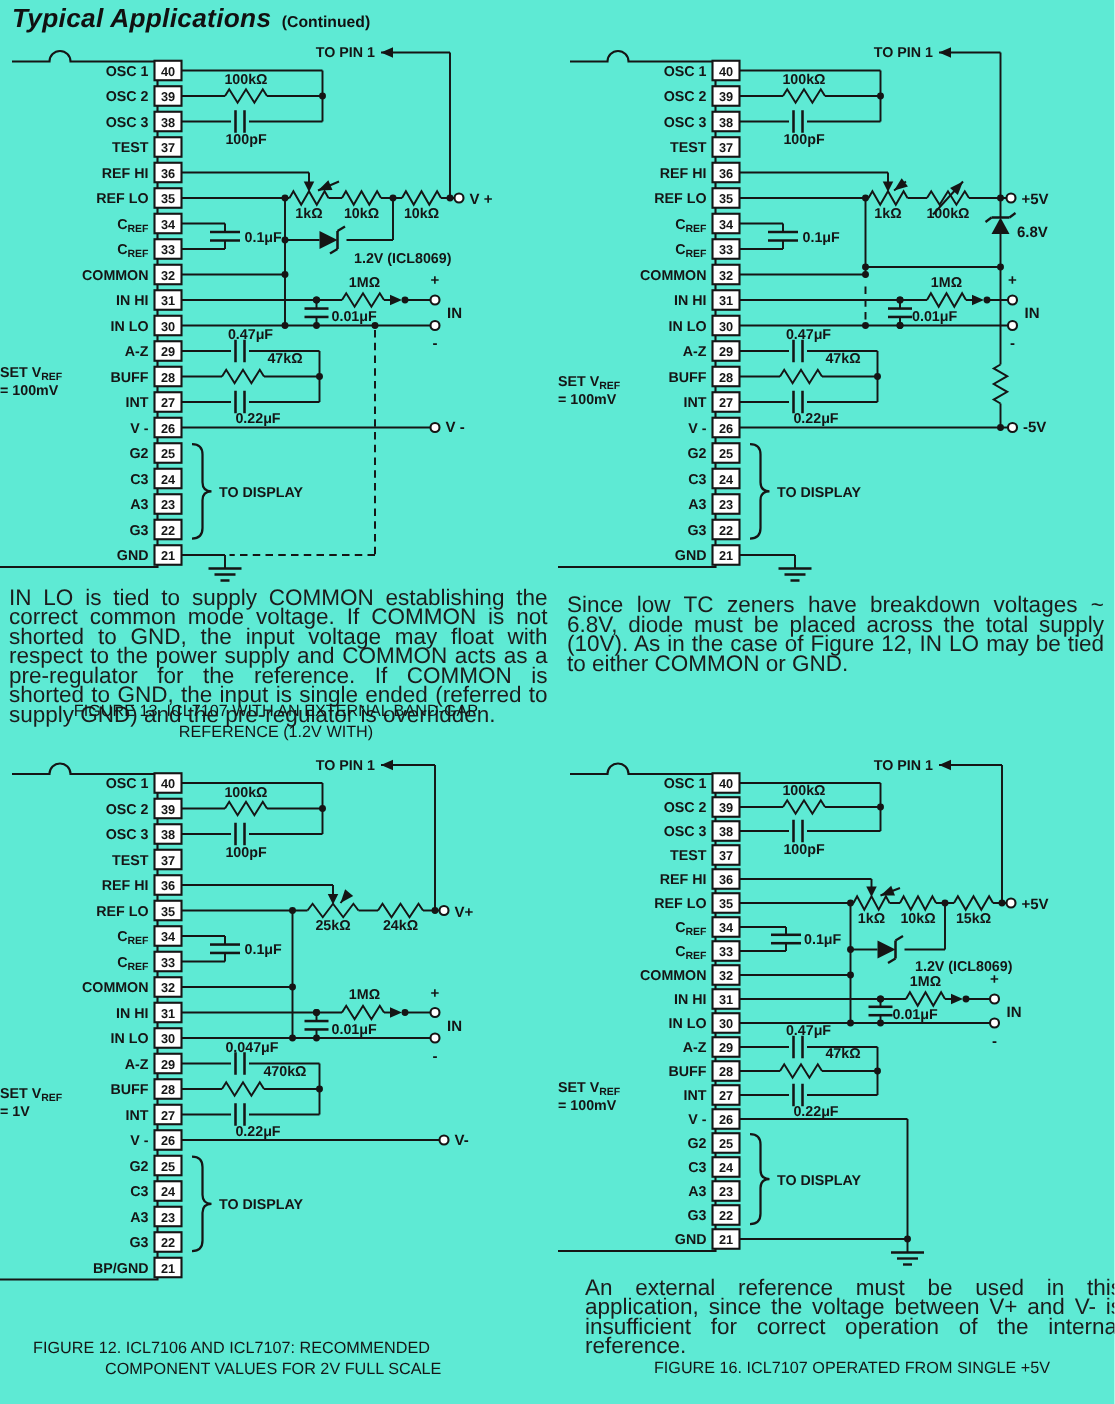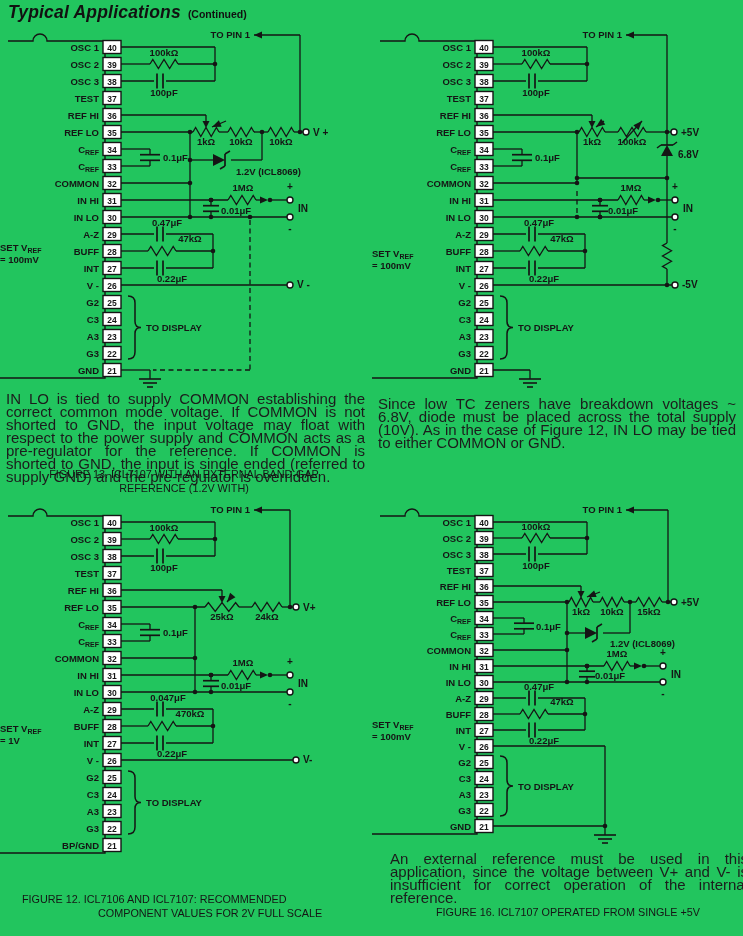--- a/index.html
+++ b/index.html
@@ -1,17 +1,17 @@
 <!DOCTYPE html>
 <html><head>
 <meta charset="utf-8">
 <style>
   html,body{margin:0;padding:0;background:#fff}
   body{width:743px;height:936px;position:relative;font-family:"Liberation Sans",sans-serif;color:#111}
-  .page{position:absolute;left:0;top:0;width:743px;height:936px;background:#22c55e;overflow:hidden}
+  .page{position:absolute;left:0;top:0;width:743px;height:936px;background:#5eead4;overflow:hidden}
   .title-row{position:absolute;left:8px;top:2px;white-space:nowrap}
   .title{font-size:17.5px;font-weight:bold;font-style:italic;letter-spacing:.2px}
   .title-suffix{font-size:10.5px;font-weight:bold;margin-left:7px}
   .schematic{position:absolute}
   svg text{fill:#151515}
   .pl{font-weight:bold;font-size:9.5px}
   .pn{font-weight:bold;font-size:8.5px}
   .cl{font-weight:bold;font-size:9.5px}
   .tl{font-weight:bold;font-size:10px}
   .psub{font-size:7px;font-weight:bold}
@@ -695,18 +695,18 @@
   <div class="para" style="left:6px;top:392px;width:359px">IN LO is tied to supply COMMON establishing the correct common mode voltage. If COMMON is not shorted to GND, the input voltage may float with respect to the power supply and COMMON acts as a pre-regulator for the reference. If COMMON is shorted to GND, the input is single ended (referred to supply GND) and the pre-regulator is overridden.</div>
   <div class="para" style="left:378px;top:397px;width:358px">Since low TC zeners have breakdown voltages ~ 6.8V, diode must be placed across the total supply (10V). As in the case of Figure 12, IN LO may be tied to either COMMON or GND.</div>
   <div class="para" style="left:390px;top:852px;width:358px">An external reference must be used in this application, since the voltage between V+ and V- is insufficient for correct operation of the internal reference.</div>
 
   <div class="caption cap-center" style="left:4px;top:468px;width:360px">
     <div>FIGURE 13. ICL7107 WITH AN EXTERNAL BAND-GAP</div>
     <div>REFERENCE (1.2V WITH)</div>
   </div>
   <div class="caption" style="left:22px;top:893px;width:340px">
     <div>FIGURE 12. ICL7106 AND ICL7107: RECOMMENDED</div>
-    <div style="margin-left:76px">COMPONENT VALUES FOR 2V FULL SCALE</div>
+    <div style="margin-left:48px">COMPONENT VALUES FOR 2V FULL SCALE</div>
   </div>
   <div class="caption cap-center" style="left:387px;top:906px;width:362px">
     <div>FIGURE 16. ICL7107 OPERATED FROM SINGLE +5V</div>
   </div>
 </div>
 
 </body></html>

